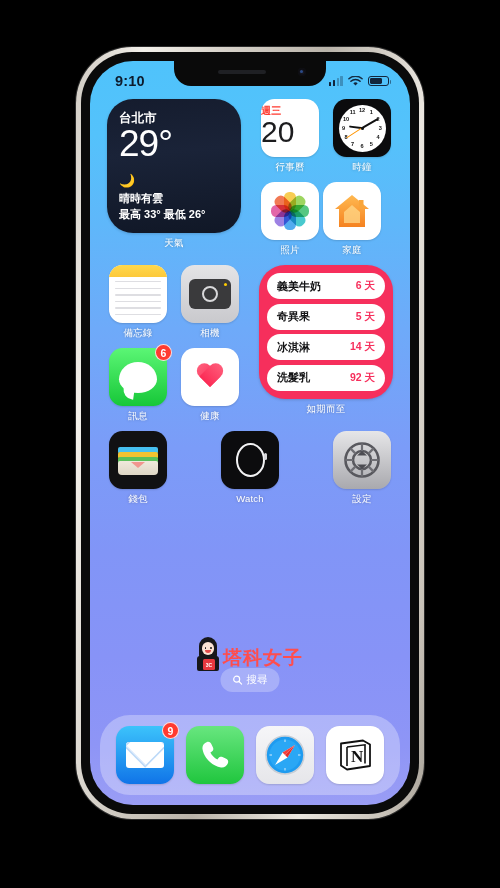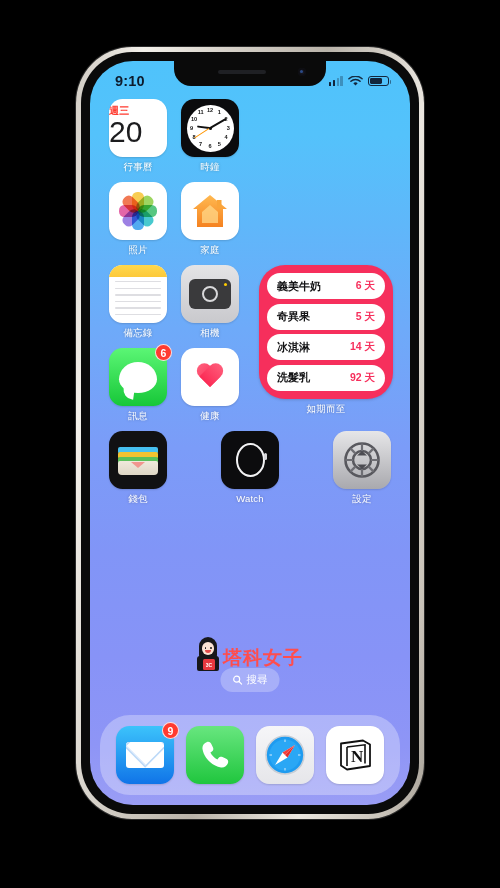--- a/index.html
+++ b/index.html
@@ -532,20 +532,31 @@
             <span class="batt">
                 <i></i>
               </span>
           </div>
         </div>
 
         <div class="home">
 
           <div class="grid-row">
 
+            <div class="cell cell-wide">
+              <div class="icon-lg weather">
+                <div class="w-city">台北市</div>
+                <div class="w-temp">29°</div>
+                <div class="w-spacer"></div>
+                <div class="w-moon">🌙</div>
+                <div class="w-cond">晴時有雲</div>
+                <div class="w-range">最高 33° 最低 26°</div>
+              </div>
+              <div class="label">天氣</div>
+            </div>
 
             <div style="display:flex; flex-direction:column; gap:8px;">
               <div style="display:flex; gap:10px;">
                 <div class="cell">
                   <div class="icon cal">
                     <div class="cal-dow">週三</div>
                     <div class="cal-day">20</div>
                   </div>
                   <div class="label">行事曆</div>
                 </div>
@@ -568,21 +579,21 @@
                       <i class="hand hour" style="transform:rotate(277deg)"></i>
                       <i class="hand min" style="transform:rotate(60deg)"></i>
                       <i class="hand sec" style="transform:rotate(237deg)"></i>
                       <i class="pin"></i>
                     </div>
                   </div>
                   <div class="label">時鐘</div>
                 </div>
               </div>
 
-              <div style="display:flex; gap:10px;">
+              <div style="display:flex; ">
                 <div class="cell">
                   <div class="icon photos">
                     <div class="pinwheel">
                       <i class="petal" style="transform:rotate(0deg);   background:#f8c63b;"></i>
                       <i class="petal" style="transform:rotate(45deg);  background:#8fd04a;"></i>
                       <i class="petal" style="transform:rotate(90deg);  background:#3fbf6f;"></i>
                       <i class="petal" style="transform:rotate(135deg); background:#2ec2c8;"></i>
                       <i class="petal" style="transform:rotate(180deg); background:#3aa0ee;"></i>
                       <i class="petal" style="transform:rotate(225deg); background:#8f6fe0;"></i>
                       <i class="petal" style="transform:rotate(270deg); background:#e0519c;"></i>

